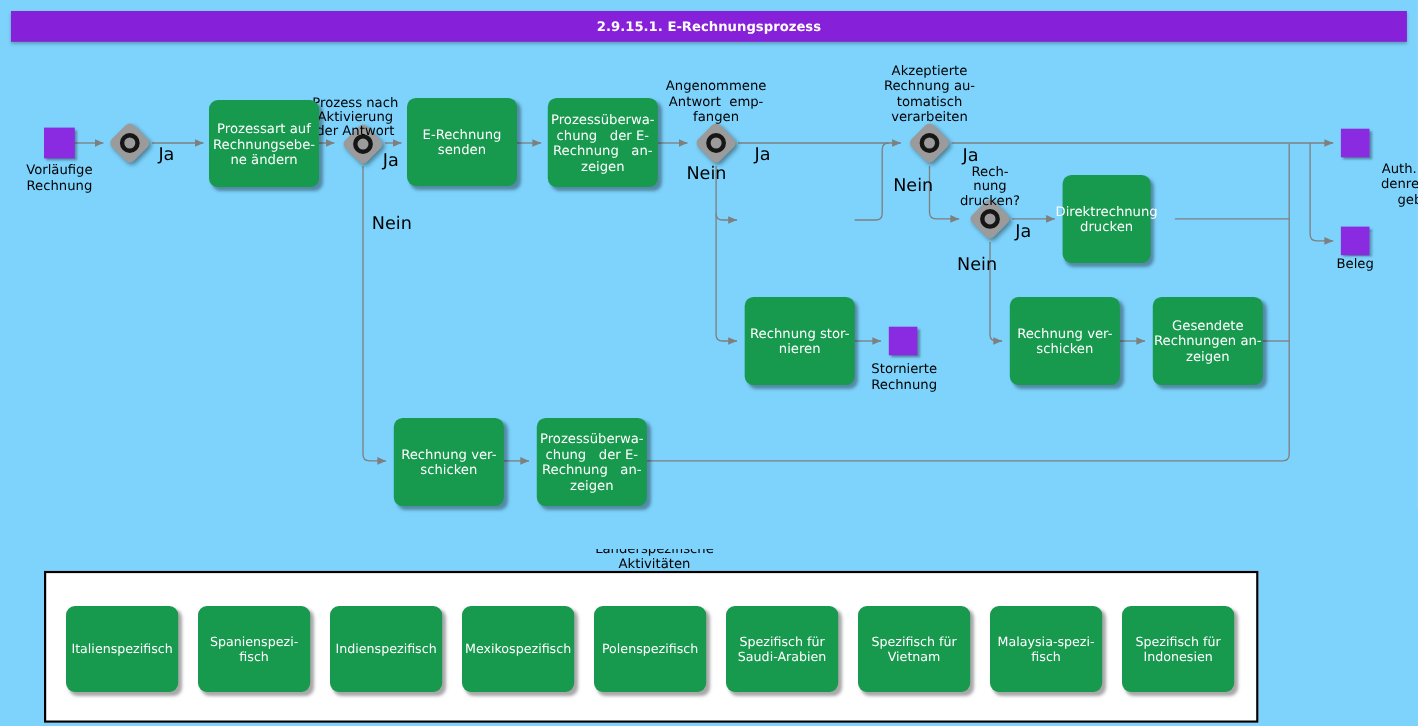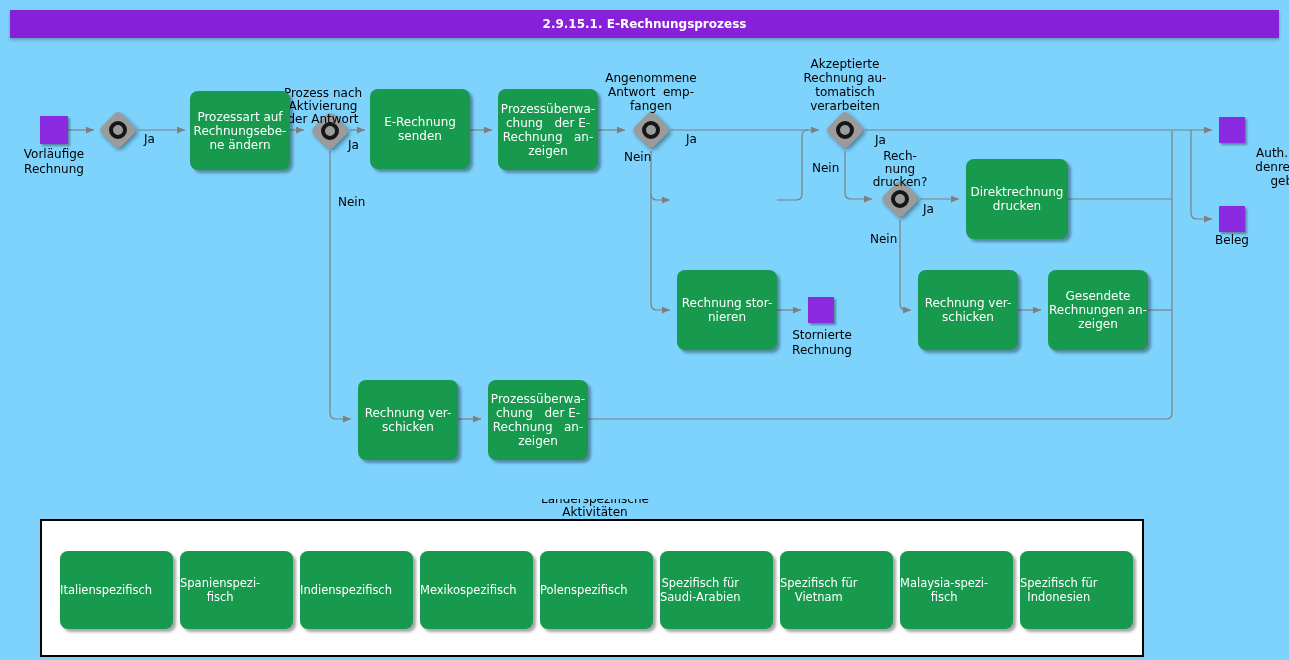--- a/index.html
+++ b/index.html
@@ -20,28 +20,28 @@
     box-shadow:2px 2px 2px rgba(0,0,0,0.35);}
   .evlabel{position:absolute;font-size:12px;line-height:15px;text-align:center;white-space:pre-line;}
 
   .gw{position:absolute;width:40px;height:40px;filter:drop-shadow(2px 2px 2px rgba(0,0,0,0.4));}
   .gw-d{position:absolute;left:6px;top:6px;width:28px;height:28px;background:#9B9B9B;
     border-radius:5px;transform:rotate(45deg);}
   .gw-ring{position:absolute;left:11px;top:11px;width:10px;height:10px;border:4px solid #161616;
     border-radius:50%;background:transparent;}
 
   .ann{position:absolute;font-size:12px;text-align:center;white-space:pre-line;}
-  .elabel{position:absolute;font-size:12px;line-height:13px;white-space:pre;}
+  .elabel{position:absolute;font-size:16px;line-height:13px;white-space:pre;}
 
   .pool{position:absolute;left:40px;top:519px;width:1100px;height:134px;border:2px solid #000;
     background:#fff;}
   .pool-title{position:absolute;left:520px;top:493px;width:150px;font-size:12px;line-height:13px;
     text-align:center;white-space:pre-line;clip-path:inset(6px 0 0 0);}
-  .cbox{position:absolute;top:551px;width:113px;height:78px;background:#17994E;border-radius:8px;
-    display:flex;align-items:center;box-shadow:3px 3px 3px rgba(0,0,0,0.35);}
+  .cbox{position:absolute;top:551px;width:102px;height:78px;background:#17994E;border-radius:8px;
+    display:flex;align-items:center;justify-content:center;box-shadow:3px 3px 3px rgba(0,0,0,0.35);}
   .clabel{color:#fff;font-size:11.5px;line-height:14px;text-align:center;white-space:pre-line;}
 </style>
 </head>
 <body>
 
 <div class="canvas">
 
   <div class="titlebar">2.9.15.1. E-Rechnungsprozess</div>
 
   <svg class="wires" width="1289" height="660">
@@ -149,21 +149,21 @@
   <div class="task" style="left:498px;top:89px;width:100px;height:81px">
     <span class="tlabel">Prozessüberwa-
 chung&nbsp;&nbsp;&nbsp;der E-
 Rechnung&nbsp;&nbsp;&nbsp;an-
 zeigen</span>
     </div>
   <div class="task" style="left:677px;top:270px;width:100px;height:80px">
     <span class="tlabel">Rechnung stor-
 nieren</span>
     </div>
-  <div class="task" style="left:966px;top:159px;width:102px;height:80px">
+  <div class="task" style="left:966px;top:159px;width:80px;height:80px">
     <span class="tlabel">Direktrechnung
 drucken</span>
     </div>
   <div class="task" style="left:918px;top:270px;width:100px;height:80px">
     <span class="tlabel">Rechnung ver-
 schicken</span>
     </div>
   <div class="task" style="left:1048px;top:270px;width:100px;height:80px">
     <span class="tlabel">Gesendete
 Rechnungen an-

